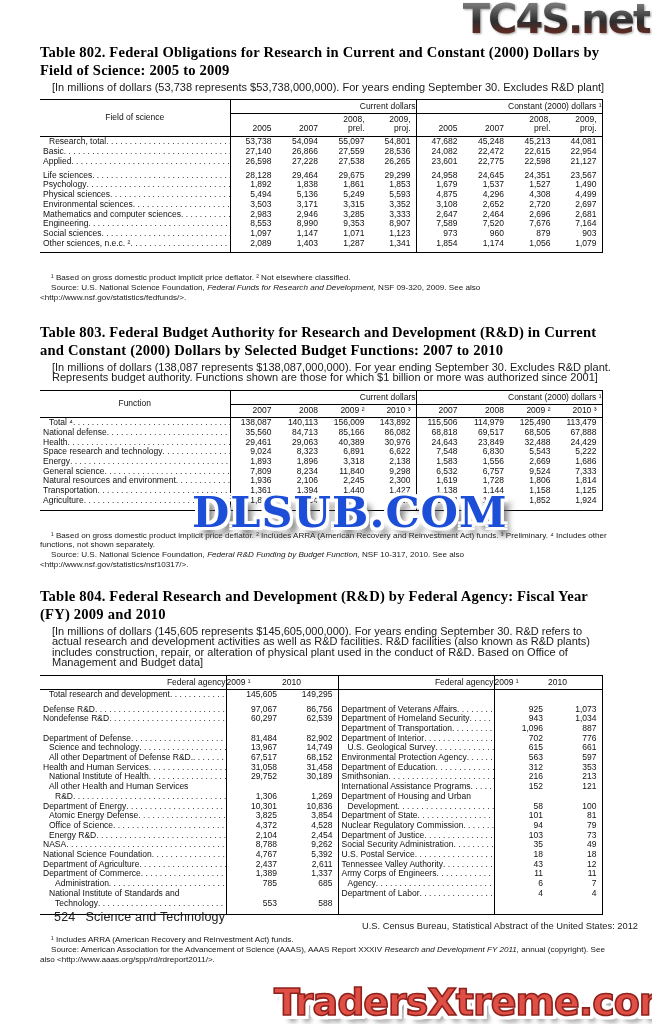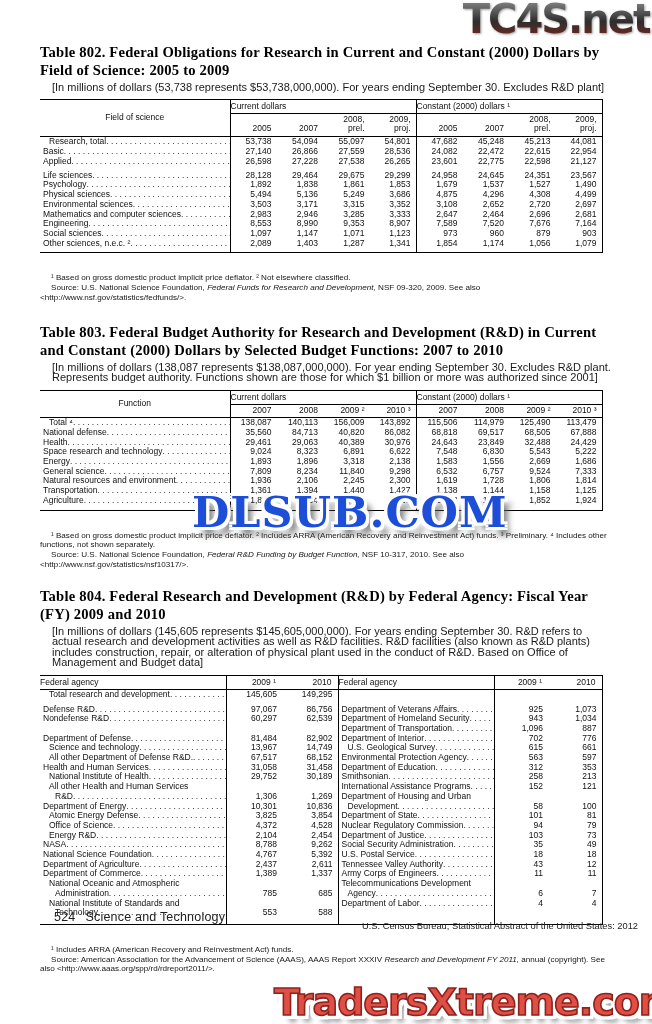--- a/index.html
+++ b/index.html
@@ -19,40 +19,40 @@
     color:#000; letter-spacing:.2px;
   }
   p.tbl-note { font-size:11px; line-height:10.4px; margin:2px 0 7px 12px; color:#1a1a1a; }
 
   table {
     border-collapse:collapse; table-layout:fixed; width:562px;
     border-top:1.5px solid #000; border-right:1px solid #000; border-bottom:1.2px solid #000;
     background:#fff;
   }
   th, td { font-size:8.5px; line-height:9.7px; font-weight:normal; color:#101010; vertical-align:bottom; overflow:hidden; }
-  th.grp { text-align:left; border-bottom:1px solid #000; padding:2px 0 1px;margin-top:22px; }
+  th.grp { text-align:right; border-bottom:1px solid #000; padding:2px 0 1px;margin-top:22px; }
   th.stub { vertical-align:middle; text-align:center; border-bottom:1px solid #000; }
   th.yr { text-align:right; padding:1px 5px 2px 0; white-space:pre-line; vertical-align:bottom; border-bottom:1px solid #000; }
   .gl { border-left:1px solid #000; }
   td.num { text-align:right; padding:0 5px 0 0; white-space:nowrap; }
   td.lbl { padding-left:3px; }
   td.lbl.i1 { padding-left:9px; }
   td.lbl.i2 { padding-left:15px; }
   td.lbl .lw { display:flex; align-items:baseline; }
   .lw .t { white-space:nowrap; }
   .lw .dots { flex:1 1 auto; overflow:hidden; white-space:nowrap; color:#222; }
   .lw .dots::before { content:" . . . . . . . . . . . . . . . . . . . . . . . . . . . . . . . . . . . . . . . . . . . . . . . . . . . . . . . . . . . . . . . . . . . . . . . . . ."; }
   tr.bold { font-weight:bold; }
   tr.gap td { padding-top:4.5px; }
   tbody td { height:9.7px; }
   tbody tr:last-child td { padding-bottom:4px;text-align:right; }
 
   #t804 th { border-bottom:1px solid #000; padding:2px 0 2px; }
-  #t804 th.agency { text-align:left; }
-  #t804 th.yr4 { text-align:right; padding-right:6px; }
+  #t804 th.agency { text-align:right; }
+  #t804 th.yr4 { text-align:left; padding-right:6px; }
   #t804 tbody tr:last-child td { padding-bottom:6px; }
 
   .fn { font-size:8.1px; line-height:9.7px; color:#161616; text-indent:11px; }
   .fn i { font-style:italic; }
   .fns { margin-top:20px; }
 
   #sec802 { padding-top:44px; }
   #sec803 { padding-top:22px; }
   #sec804 { padding-top:19px; }
 
@@ -212,21 +212,21 @@
           <tr>
             <td class="lbl i0">
               <div class="lw">
                 <span class="t">Physical sciences</span>
                 <span class="dots"></span>
               </div>
             </td>
             <td class="num gl">5,494</td>
             <td class="num">5,136</td>
             <td class="num">5,249</td>
-            <td class="num">3,686</td>
+            <td class="num">5,593</td>
             <td class="num gl">4,875</td>
             <td class="num">4,296</td>
             <td class="num">4,308</td>
             <td class="num">4,499</td>
           </tr>
           <tr>
             <td class="lbl i0">
               <div class="lw">
                 <span class="t">Environmental sciences</span>
                 <span class="dots"></span>
@@ -362,21 +362,21 @@
           </tr>
           <tr>
             <td class="lbl i0">
               <div class="lw">
                 <span class="t">National defense</span>
                 <span class="dots"></span>
               </div>
             </td>
             <td class="num gl">35,560</td>
             <td class="num">84,713</td>
-            <td class="num">40,820</td>
+            <td class="num">85,166</td>
             <td class="num">86,082</td>
             <td class="num gl">68,818</td>
             <td class="num">69,517</td>
             <td class="num">68,505</td>
             <td class="num">67,888</td>
           </tr>
           <tr>
             <td class="lbl i0">
               <div class="lw">
                 <span class="t">Health</span>
@@ -671,21 +671,21 @@
               </div>
             </td>
             <td class="num gl">29,752</td>
             <td class="num">30,189</td>
             <td class="lbl i0 gl">
               <div class="lw">
                 <span class="t">Smithsonian</span>
                 <span class="dots"></span>
               </div>
             </td>
-            <td class="num gl">258</td>
+            <td class="num gl">216</td>
             <td class="num">213</td>
           </tr>
           <tr>
             <td class="lbl i1">
               <div class="lw">
                 <span class="t">All other Health and Human Services</span>
               </div>
             </td>
             <td class="num gl"></td>
             <td class="num"></td>
@@ -851,36 +851,20 @@
             <td class="num gl">1,389</td>
             <td class="num">1,337</td>
             <td class="lbl i0 gl">
               <div class="lw">
                 <span class="t">Army Corps of Engineers</span>
                 <span class="dots"></span>
               </div>
             </td>
             <td class="num gl">11</td>
             <td class="num">11</td>
-          </tr>
-          <tr>
-            <td class="lbl i1">
-              <div class="lw">
-                <span class="t">National Oceanic and Atmospheric</span>
-              </div>
-            </td>
-            <td class="num gl"></td>
-            <td class="num"></td>
-            <td class="lbl i0 gl">
-              <div class="lw">
-                <span class="t">Telecommunications Development</span>
-              </div>
-            </td>
-            <td class="num gl"></td>
-            <td class="num"></td>
           </tr>
           <tr>
             <td class="lbl i2">
               <div class="lw">
                 <span class="t">Administration</span>
                 <span class="dots"></span>
               </div>
             </td>
             <td class="num gl">785</td>
             <td class="num">685</td>

